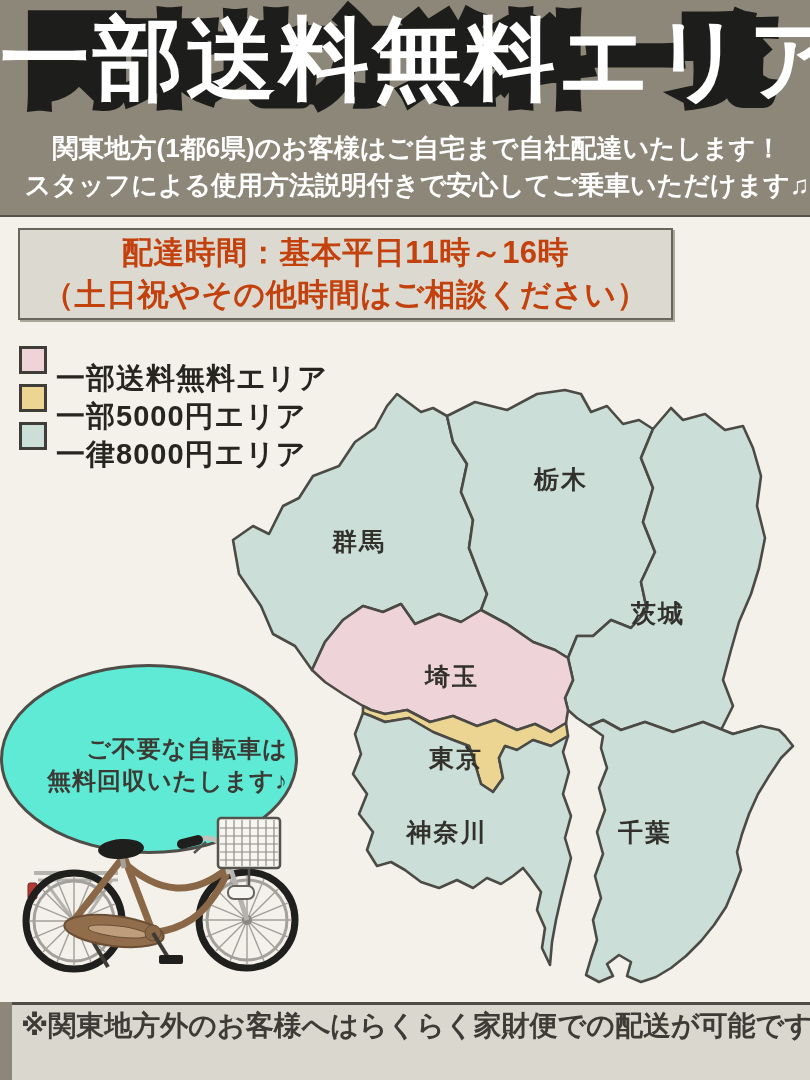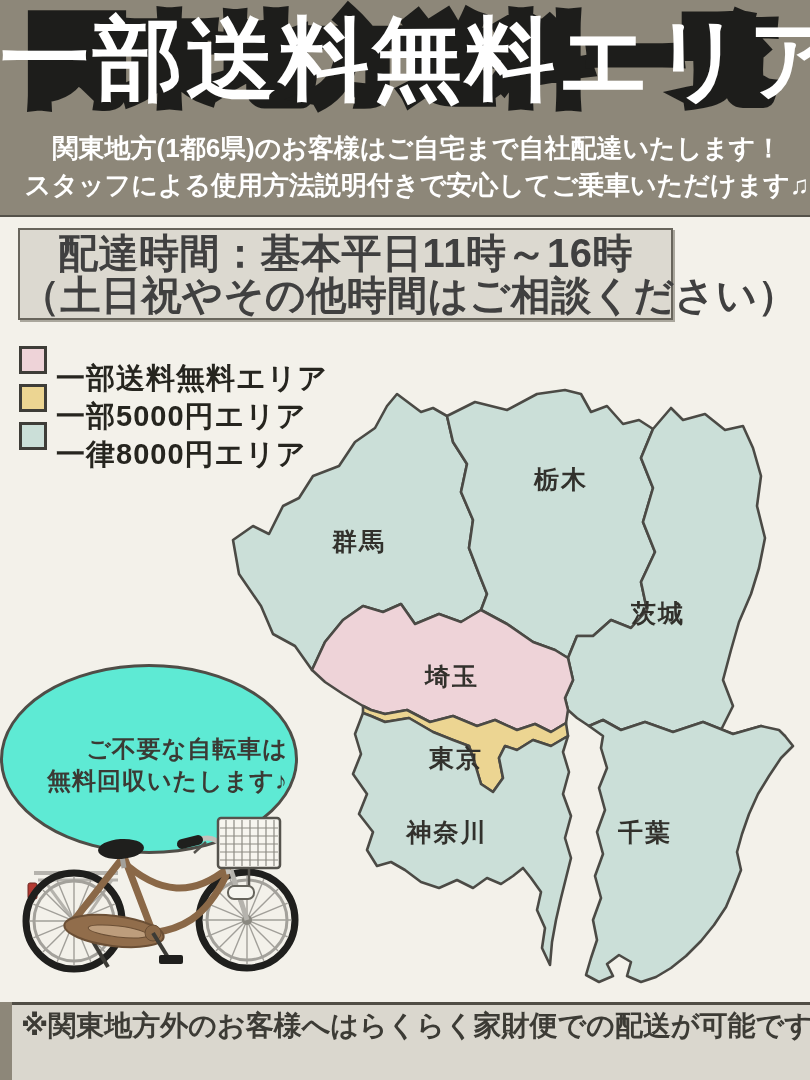--- a/index.html
+++ b/index.html
@@ -30,21 +30,21 @@
   
   .content{
     position:absolute;left:0;top:215px;width:810px;height:787px;
     background:#f3f1ea;border-top:2px solid #55524a;box-sizing:border-box;
   }
 
   .delivery-box{
     position:absolute;left:18px;top:228px;width:651px;height:88px;
     background:#dcd9d0;border:2px solid #68655c;box-shadow:2px 2px 0 #aaa79d;
     display:flex;flex-direction:column;justify-content:center;text-align:center;
-    font-size:40px;font-weight:700;color:#404040;line-height:42px;letter-spacing:0.5px;
+    font-size:31px;font-weight:700;color:#c2410c;line-height:42px;letter-spacing:0.5px;
     white-space:nowrap;
   }
 
   .legend{position:absolute;left:18px;top:341px;z-index:2;}
   .legend-row{display:flex;align-items:center;height:38px;}
   .legend-swatch{width:30px;height:30px;margin-right:8px;flex:0 0 auto;}
   .legend-label{font-size:29px;font-weight:700;color:#26251f;letter-spacing:1px;white-space:nowrap;margin-top:38px;}
 
   .map{position:absolute;left:225px;top:380px;width:585px;height:620px;z-index:1;}
   .map path{stroke:#4b4a45;stroke-width:2.6;stroke-linejoin:round;stroke-linecap:round;}

